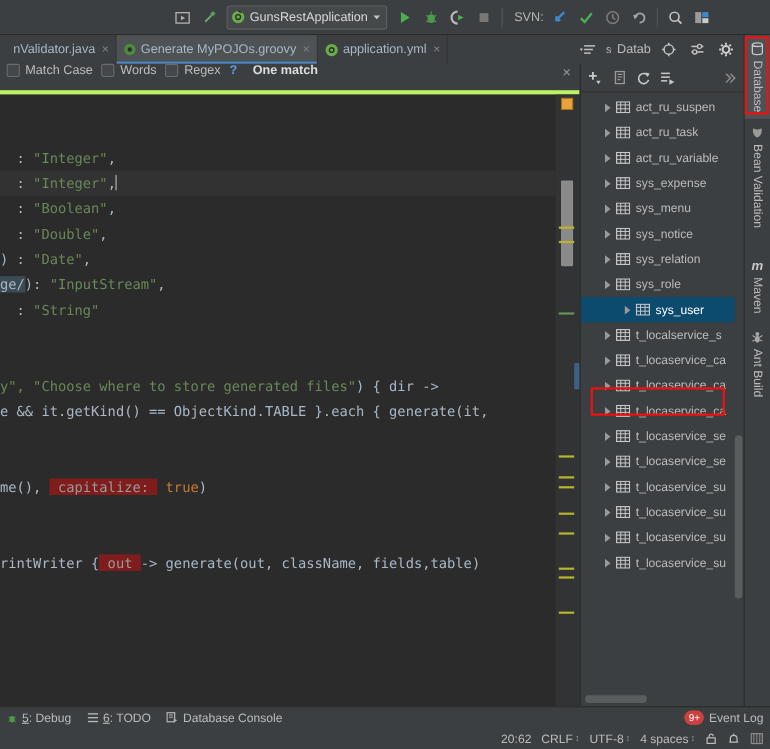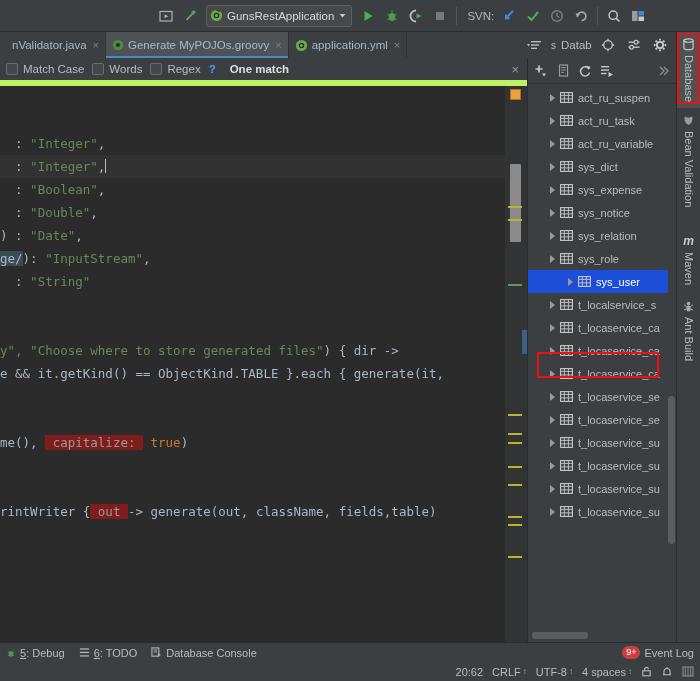--- a/index.html
+++ b/index.html
@@ -60,23 +60,23 @@
     display: flex; align-items: center; gap: 2px; padding-right: 2px;
   }
   .db-panel-title {
     color: #bbbbbb; font-size: 11.5px; padding: 0 3px;
     max-width: 36px; overflow: hidden; white-space: nowrap;
   }
 
   
   .find-bar {
     position: absolute; top: 58px; left: 0; width: 527px; height: 28px;
-    background: #3c3f41; display: flex; align-items: center;
+    background: #3c3f41; display: flex; align-items: flex-start;
     padding: 0 6px; gap: 8px;
-    border-bottom: 6px solid #bef264;
+    border-bottom: 4px solid #bef264;
   }
   .chk-group { display: flex; align-items: center; gap: 5px; }
   .chk-box {
     width: 12px; height: 12px; border: 1px solid #6b6b6b;
     background: #43474a; border-radius: 2px;
   }
   .chk-label { color: #bbbbbb; font-size: 11.5px; }
   .help-q { color: #589df6; font-size: 11.5px; font-weight: bold; }
   .match-count { color: #dddddd; font-size: 11.5px; font-weight: bold; margin-left: 6px; }
   .find-close {
@@ -142,21 +142,21 @@
   }
   .db-tree {
     position: absolute; top: 26px; left: 0; right: 8px; bottom: 18px;
     overflow: hidden; padding-top: 2px;
   }
   .tree-row {
     display: flex; align-items: center; height: 23px;
     padding-left: 22px; gap: 5px; white-space: nowrap;
     color: #bbbbbb; font-size: 11px;
   }
-  .tree-row.selected { background: #1d4ed8; padding-left: 40px; }
+  .tree-row.selected { background: #0c4a6e; padding-left: 40px; }
   .tree-row.selected .tree-label { color: #ffffff; }
   .tree-arrow {
     width: 0; height: 0; flex: 0 0 auto;
     border-left: 5px solid #9a9a9a;
     border-top: 4px solid transparent;
     border-bottom: 4px solid transparent;
   }
   .tree-label { overflow: hidden; }
   .db-v-scroll {
     position: absolute; top: 26px; right: 1px; width: 7px; bottom: 18px;
@@ -496,31 +496,31 @@
           <span class="tree-label">act_ru_variable</span>
         </div>
         <div class="tree-row">
           <span class="tree-arrow"></span>
           <span style="display: inline-flex; flex: 0 0 auto;">
             <svg width="13" height="11" viewBox="0 0 13 11">
               <rect x="0.6" y="0.6" width="11.8" height="9.8" fill="none" stroke="#c9c9c9" stroke-width="1.1"></rect>
               <path d="M0.6 3.4 H12.4 M0.6 6.9 H12.4 M4.3 0.6 V10.4 M8.4 0.6 V10.4" stroke="#c9c9c9" stroke-width="0.9"></path>
             </svg>
           </span>
-          <span class="tree-label">sys_dict</span>
-        </div>
-        <div class="tree-row">
-          <span class="tree-arrow"></span>
-          <span style="display: inline-flex; flex: 0 0 auto;">
-            <svg width="13" height="11" viewBox="0 0 13 11">
-              <rect x="0.6" y="0.6" width="11.8" height="9.8" fill="none" stroke="#c9c9c9" stroke-width="1.1"></rect>
-              <path d="M0.6 3.4 H12.4 M0.6 6.9 H12.4 M4.3 0.6 V10.4 M8.4 0.6 V10.4" stroke="#c9c9c9" stroke-width="0.9"></path>
-            </svg>
-          </span>
           <span class="tree-label">sys_expense</span>
+        </div>
+        <div class="tree-row">
+          <span class="tree-arrow"></span>
+          <span style="display: inline-flex; flex: 0 0 auto;">
+            <svg width="13" height="11" viewBox="0 0 13 11">
+              <rect x="0.6" y="0.6" width="11.8" height="9.8" fill="none" stroke="#c9c9c9" stroke-width="1.1"></rect>
+              <path d="M0.6 3.4 H12.4 M0.6 6.9 H12.4 M4.3 0.6 V10.4 M8.4 0.6 V10.4" stroke="#c9c9c9" stroke-width="0.9"></path>
+            </svg>
+          </span>
+          <span class="tree-label">sys_menu</span>
         </div>
         <div class="tree-row">
           <span class="tree-arrow"></span>
           <span style="display: inline-flex; flex: 0 0 auto;">
             <svg width="13" height="11" viewBox="0 0 13 11">
               <rect x="0.6" y="0.6" width="11.8" height="9.8" fill="none" stroke="#c9c9c9" stroke-width="1.1"></rect>
               <path d="M0.6 3.4 H12.4 M0.6 6.9 H12.4 M4.3 0.6 V10.4 M8.4 0.6 V10.4" stroke="#c9c9c9" stroke-width="0.9"></path>
             </svg>
           </span>
           <span class="tree-label">sys_notice</span>

